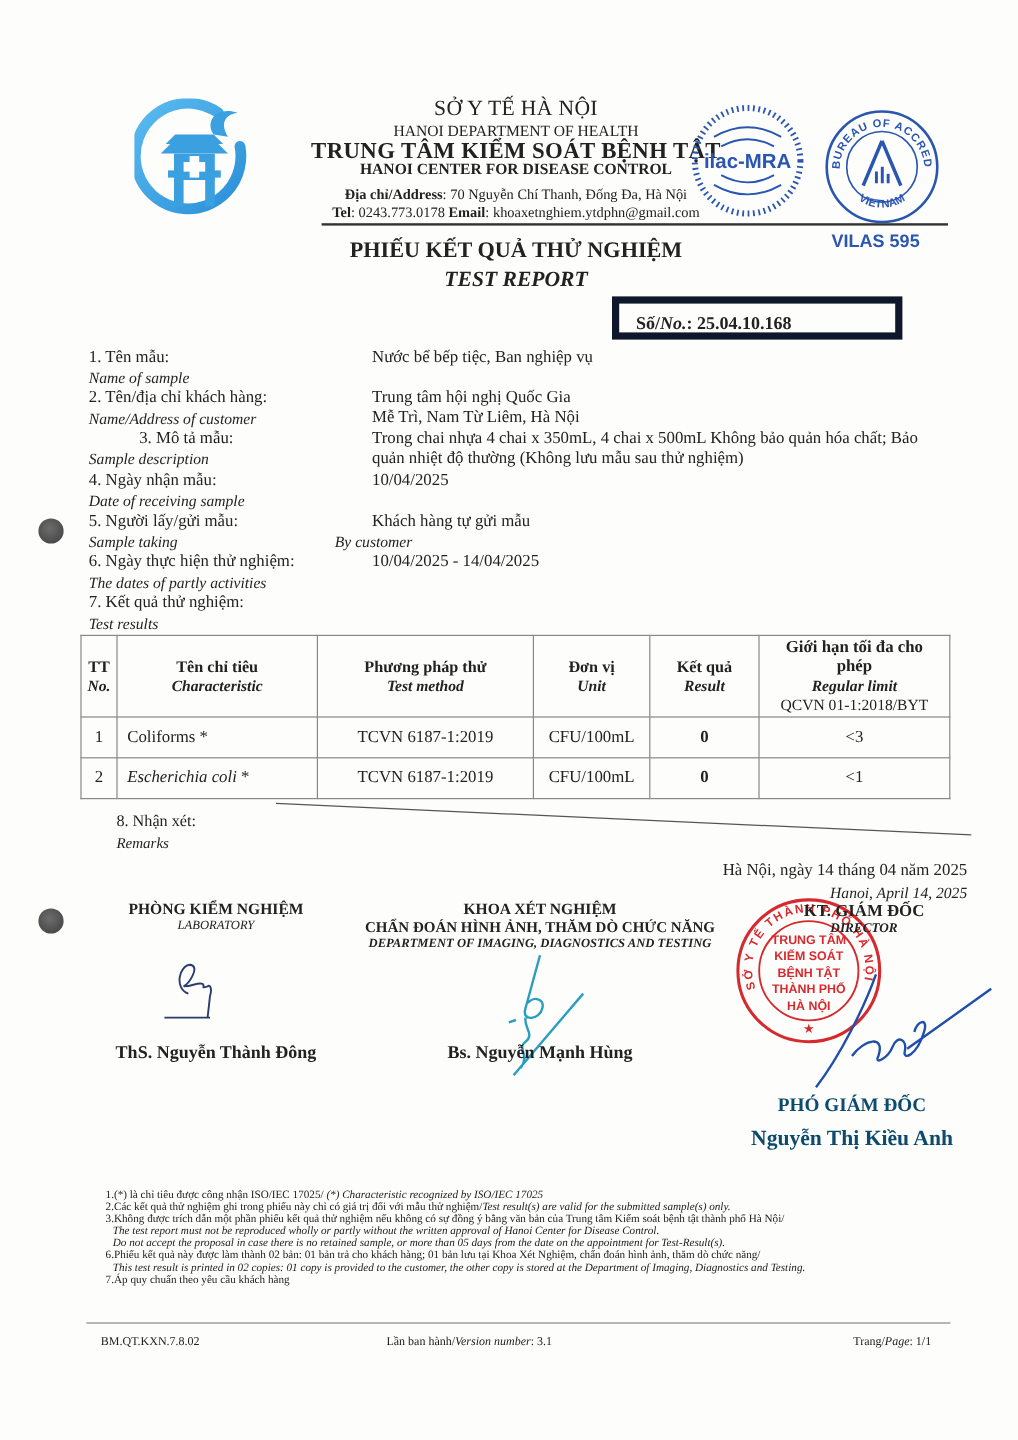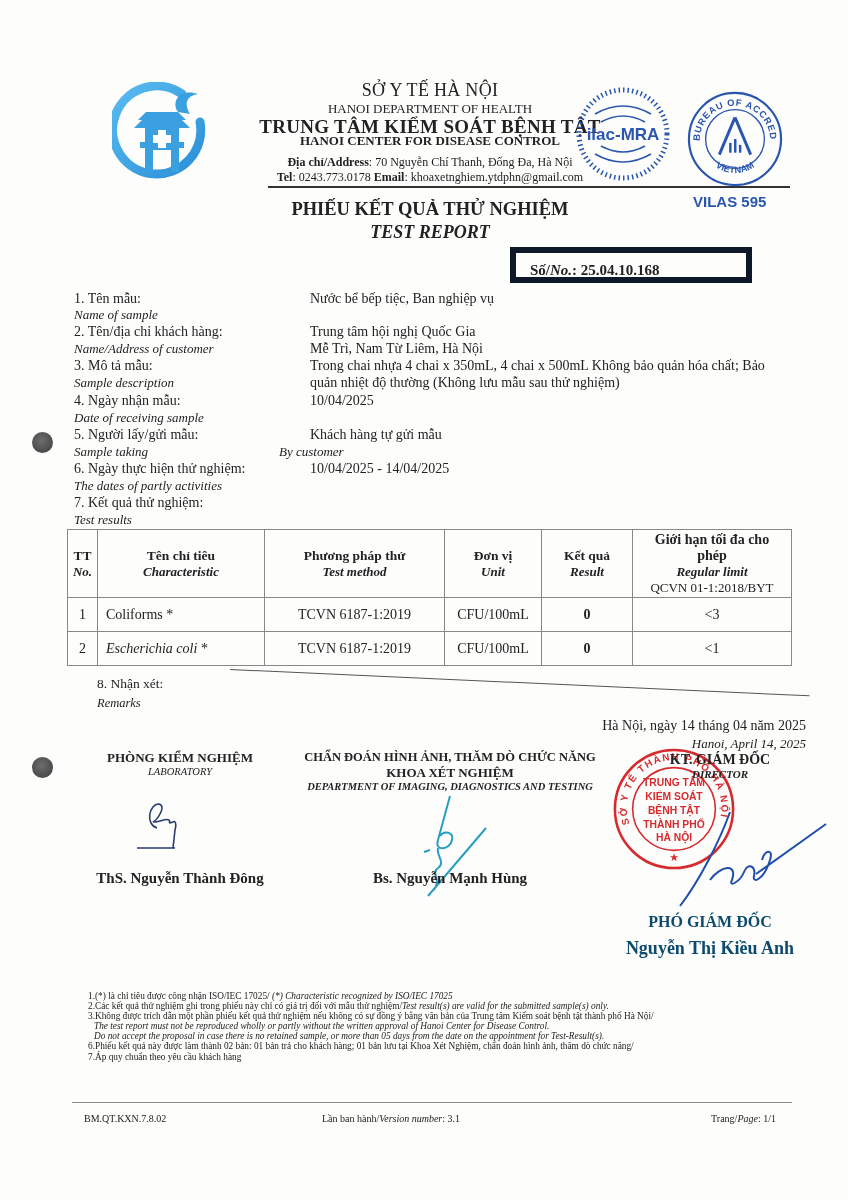--- a/index.html
+++ b/index.html
@@ -138,21 +138,21 @@
 
 <div class="abs lbl" style="top:291px;">1. Tên mẫu:</div>
 <div class="abs lbl-en" style="top:307px;">Name of sample</div>
 <div class="abs val" style="top:291px;">Nước bể bếp tiệc, Ban nghiệp vụ</div>
 
 <div class="abs lbl" style="top:324px;">2. Tên/địa chỉ khách hàng:</div>
 <div class="abs lbl-en" style="top:341px;">Name/Address of customer</div>
 <div class="abs val" style="top:324px;">Trung tâm hội nghị Quốc Gia</div>
 <div class="abs val" style="top:341px;">Mễ Trì, Nam Từ Liêm, Hà Nội</div>
 
-<div class="abs lbl" style="top:358px;">3. Mô tả mẫu:</div>
+<div class="abs lbl" style="top:358px;margin-left:42px;">3. Mô tả mẫu:</div>
 <div class="abs lbl-en" style="top:375px;">Sample description</div>
 <div class="abs val" style="top:358px;">Trong chai nhựa 4 chai x 350mL, 4 chai x 500mL Không bảo quản hóa chất; Bảo</div>
 <div class="abs val" style="top:375px;">quản nhiệt độ thường (Không lưu mẫu sau thử nghiệm)</div>
 
 <div class="abs lbl" style="top:393px;">4. Ngày nhận mẫu:</div>
 <div class="abs lbl-en" style="top:410px;">Date of receiving sample</div>
 <div class="abs val" style="top:393px;">10/04/2025</div>
 
 <div class="abs lbl" style="top:427px;">5. Người lấy/gửi mẫu:</div>
 <div class="abs lbl-en" style="top:444px;">Sample taking</div>
@@ -234,22 +234,22 @@
 <div class="abs sig-col" style="left:80px; width:200px; top:750px;">
   <div class="sig-head">PHÒNG KIỂM NGHIỆM</div>
   <div class="sig-sub">LABORATORY</div>
 </div>
 <svg class="abs" style="left:135px; top:798px;" width="60" height="58" viewBox="0 0 60 58">
   <path d="M22 30 C10 26 14 6 24 6 C32 8 22 22 18 24 C26 24 30 20 34 22 C36 24 32 26 38 24 C40 22 42 26 40 32 L38 50 M2 50 L40 50" fill="none" stroke="#2b3d6e" stroke-width="1.6"></path>
 </svg>
 <div class="abs sig-col sig-name" style="left:80px; width:200px; top:870px;">ThS. Nguyễn Thành Đông</div>
 
 <div class="abs sig-col" style="left:290px; width:320px; top:750px;">
+  <div class="sig-head">KHOA XÉT NGHIỆM</div>
   <div class="sig-head" style="font-size:12.5px;">CHẨN ĐOÁN HÌNH ẢNH, THĂM DÒ CHỨC NĂNG</div>
-  <div class="sig-head">KHOA XÉT NGHIỆM</div>
   <div class="sig-sub" style="font-weight:bold;">DEPARTMENT OF IMAGING, DIAGNOSTICS AND TESTING</div>
 </div>
 <svg class="abs" style="left:398px; top:792px;" width="100" height="110" viewBox="0 0 100 110">
   <path d="M52 4 L40 48 C36 60 52 58 54 48 C56 40 46 38 42 44 M88 36 L30 104 M40 56 C38 64 48 70 40 76 C32 82 44 86 36 98 M26 60 L32 58" fill="none" stroke="#2a9ec0" stroke-width="2"></path>
 </svg>
 <div class="abs sig-col sig-name" style="left:290px; width:320px; top:870px;">Bs. Nguyễn Mạnh Hùng</div>
 
 <svg class="abs stamp" viewBox="0 0 130 130">
   <defs>
       <path id="stampRing" d="M20 80 A48 48 0 1 1 110 80"></path>
@@ -278,19 +278,20 @@
 <div class="abs sig-col red-title" style="left:600px; width:220px; top:913px; font-size:16px;">PHÓ GIÁM ĐỐC</div>
 <div class="abs sig-col red-title" style="left:600px; width:220px; top:938px; font-size:18px;">Nguyễn Thị Kiều Anh</div>
 
 <div class="abs notes">
   <div><span>1.(*) là chỉ tiêu được công nhận ISO/IEC 17025/ </span><i>(*) Characteristic recognized by ISO/IEC 17025</i></div>
   <div><span>2.Các kết quả thử nghiệm ghi trong phiếu này chỉ có giá trị đối với mẫu thử nghiệm/</span><i>Test result(s) are valid for the submitted sample(s) only.</i></div>
   <div><span>3.Không được trích dẫn một phần phiếu kết quả thử nghiệm nếu không có sự đồng ý bằng văn bản của Trung tâm Kiểm soát bệnh tật thành phố Hà Nội/</span></div>
   <div class="ind">The test report must not be reproduced wholly or partly without the written approval of Hanoi Center for Disease Control.</div>
   <div class="ind">Do not accept the proposal in case there is no retained sample, or more than 05 days from the date on the appointment for Test-Result(s).</div>
   <div><span>6.Phiếu kết quả này được làm thành 02 bản: 01 bản trả cho khách hàng; 01 bản lưu tại Khoa Xét Nghiệm, chẩn đoán hình ảnh, thăm dò chức năng/</span></div>
+  <div class="ind">This test result is printed in 02 copies: 01 copy is provided to the customer, the other copy is stored at the Department of Imaging, Diagnostics and Testing.</div>
   <div><span>7.Áp quy chuẩn theo yêu cầu khách hàng</span></div>
 </div>
 
 <div class="abs foot-line"></div>
 <div class="abs foot" style="left:84px;">BM.QT.KXN.7.8.02</div>
 <div class="abs foot" style="left:322px;"><span>Lần ban hành/</span><i>Version number</i><span>: 3.1</span></div>
 <div class="abs foot" style="right:72px;"><span>Trang/</span><i>Page</i><span>: 1/1</span></div>
 
 </body></html>

